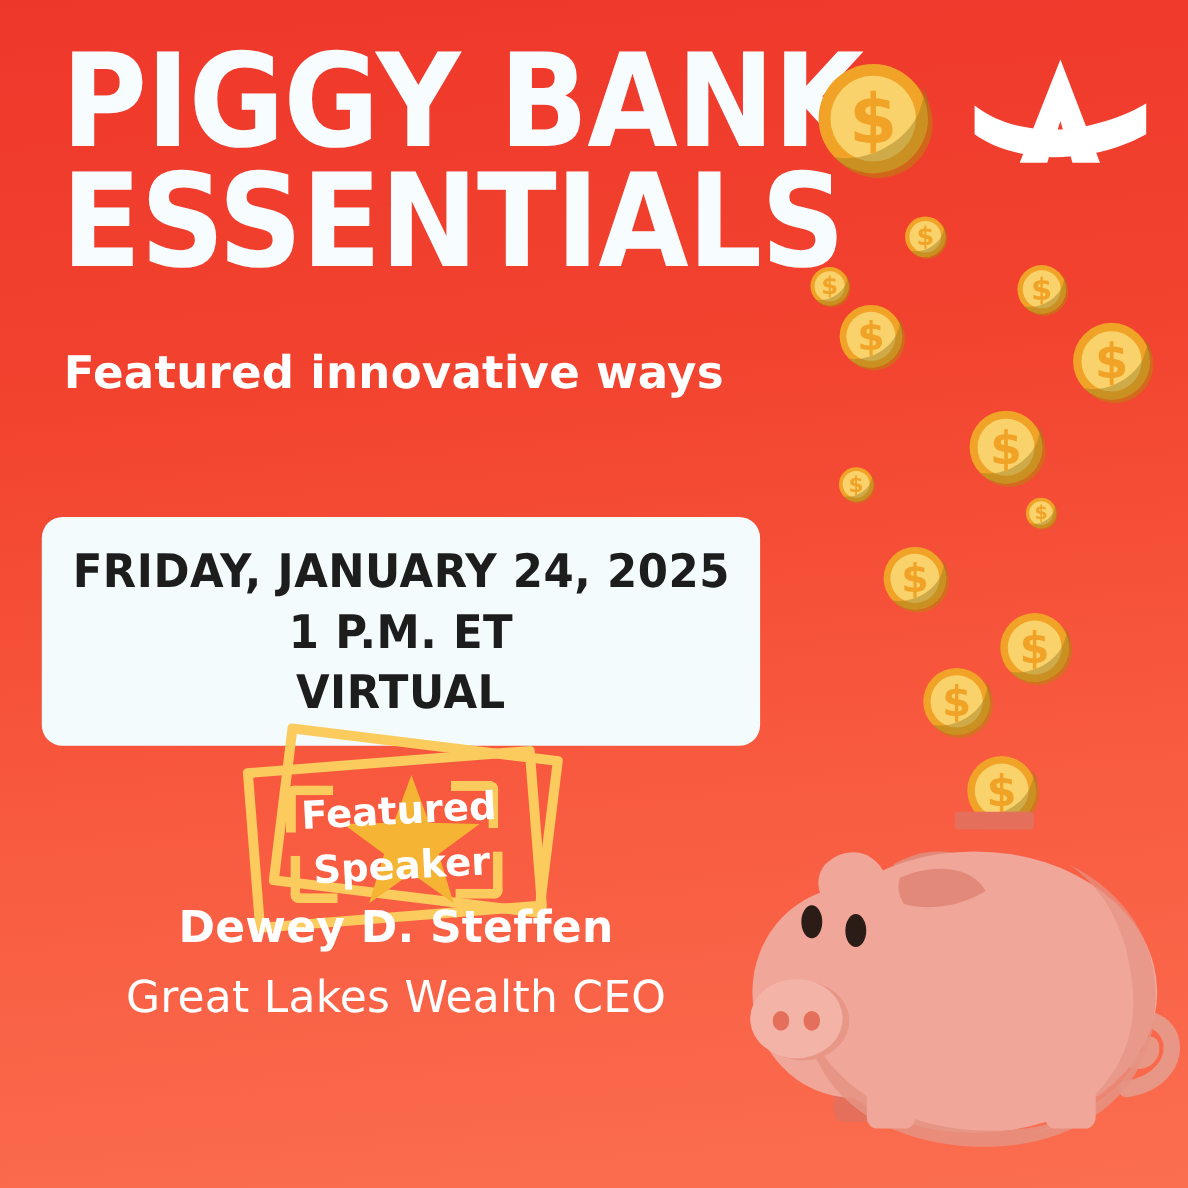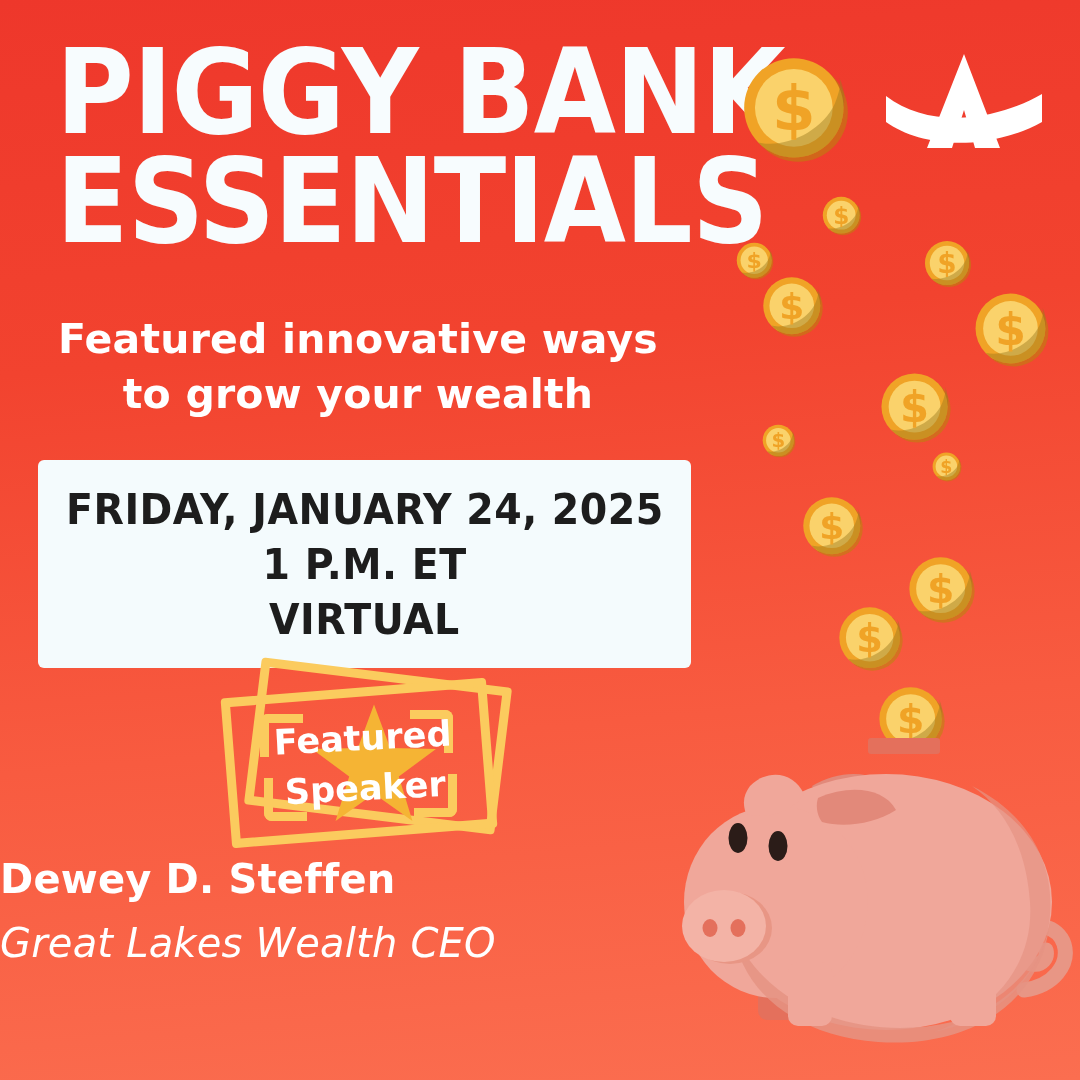--- a/index.html
+++ b/index.html
@@ -58,25 +58,25 @@
     line-height: 1.33;
     color: #FFFFFF;
     letter-spacing: 0.2px;
   }
   #subtitle .sub-line { display: block; }
 
   
   #event-card {
     position: absolute;
     left: 38px;
-    top: 460px;
+    top: 470px;
     width: 653px;
     height: 208px;
     background: #F4FBFD;
-    border-radius: 6px;
+    border-radius: 19px;
     display: flex;
     flex-direction: column;
     align-items: center;
     justify-content: center;
     gap: 6px;
   }
   .event-line {
     font-family: "DejaVu Sans", sans-serif;
     font-weight: 600;
     color: #1D1D1D;
@@ -141,40 +141,41 @@
     line-height: 1.42;
     color: #FFFFFF;
     transform: rotate(-3deg);
   }
   #ticket-text span { display: block; }
 
   
   #speaker {
     position: absolute;
     left: 0px;
-    top: 856px;
+    top: 820px;
     width: 720px;
+    text-align: center;
   }
   #speaker-name {
     font-family: "DejaVu Sans", sans-serif;
     font-weight: 700;
     font-size: 40px;
     color: #FFFFFF;
     letter-spacing: 0.2px;
   }
   .speaker-title-line {
     display: block;
     font-family: "DejaVu Sans", sans-serif;
     font-weight: 400;
     font-size: 40px;
     line-height: 1.38;
     color: #FFFFFF;
     letter-spacing: 0.2px;
   }
-  #speaker-title { margin-top: 14px; font-style: italic; }
+  #speaker-title { margin-top: 14px; }
 
   
   .coin { position: absolute; }
 
   
   #piggy {
     position: absolute;
     left: 672px;
     top: 690px;
     width: 408px;
@@ -193,21 +194,20 @@
     </svg>
   </div>
 
   <div id="headline">
     <div class="headline-line">PIGGY BANK</div>
     <div class="headline-line">ESSENTIALS</div>
   </div>
 
   <div id="subtitle">
     <span class="sub-line">Featured innovative ways</span>
-    <span class="sub-line">to grow your wealth</span>
   </div>
 
   <div id="event-card">
     <div class="event-line" id="event-date">FRIDAY, JANUARY 24, 2025</div>
     <div class="event-line" id="event-time">1 P.M. ET</div>
     <div class="event-line" id="event-location">VIRTUAL</div>
   </div>
 
   <div id="ticket-badge">
     <div class="ticket-rect" id="ticket-back"></div>

